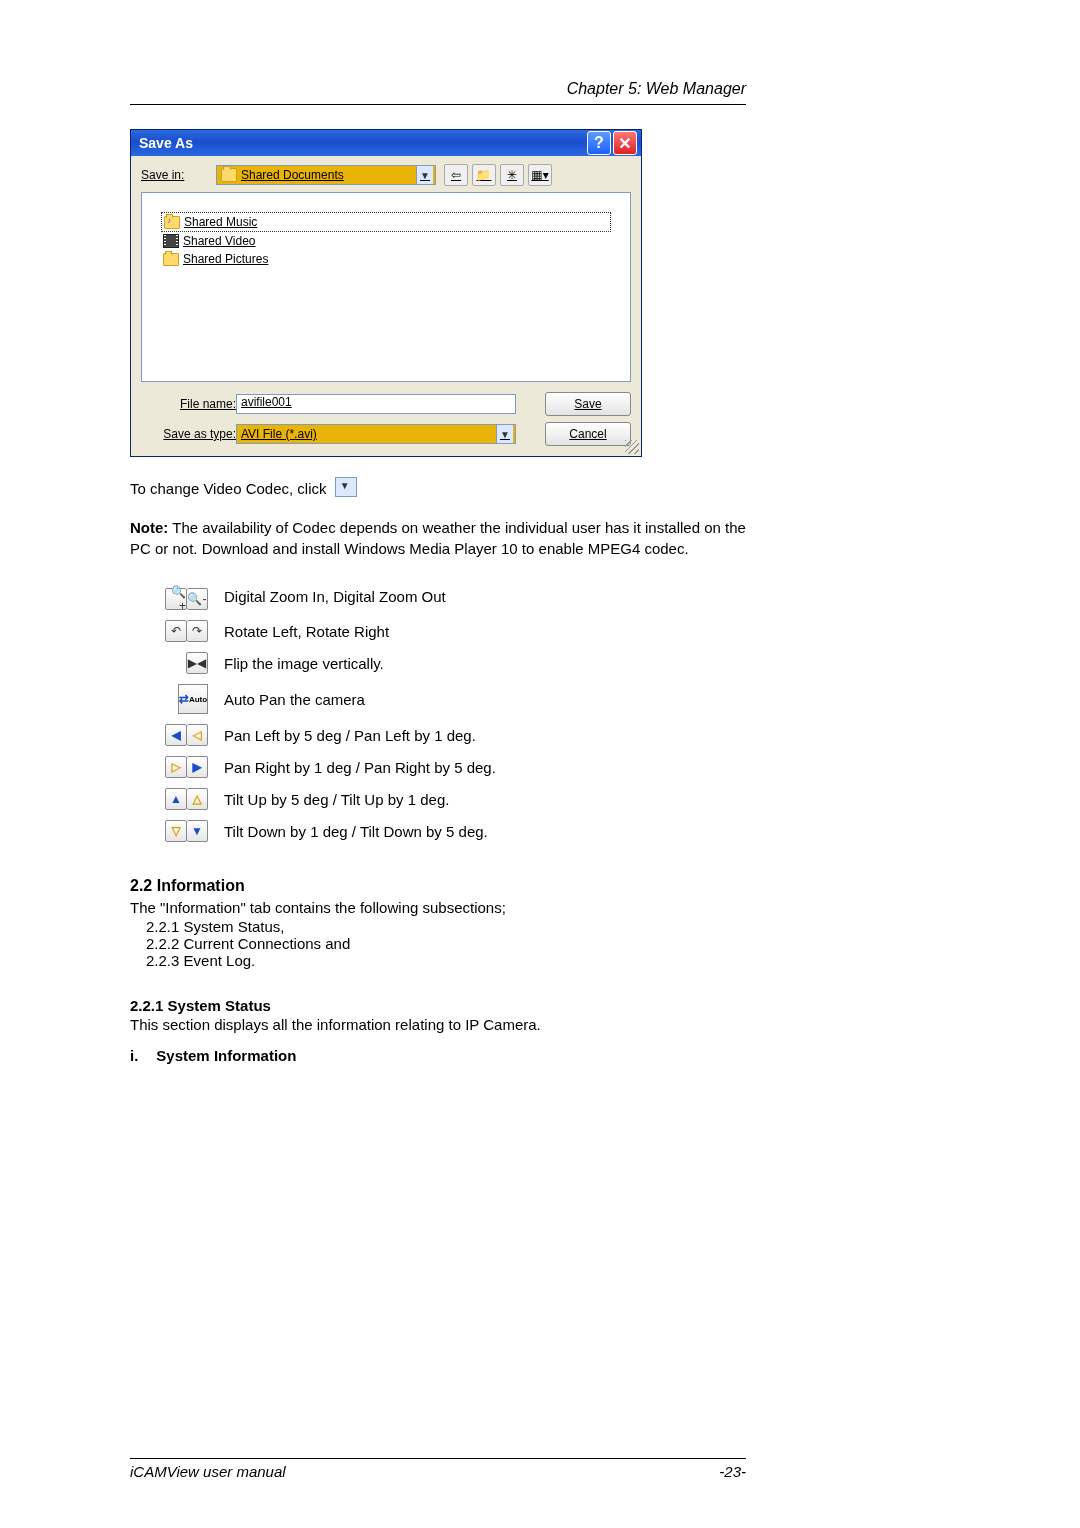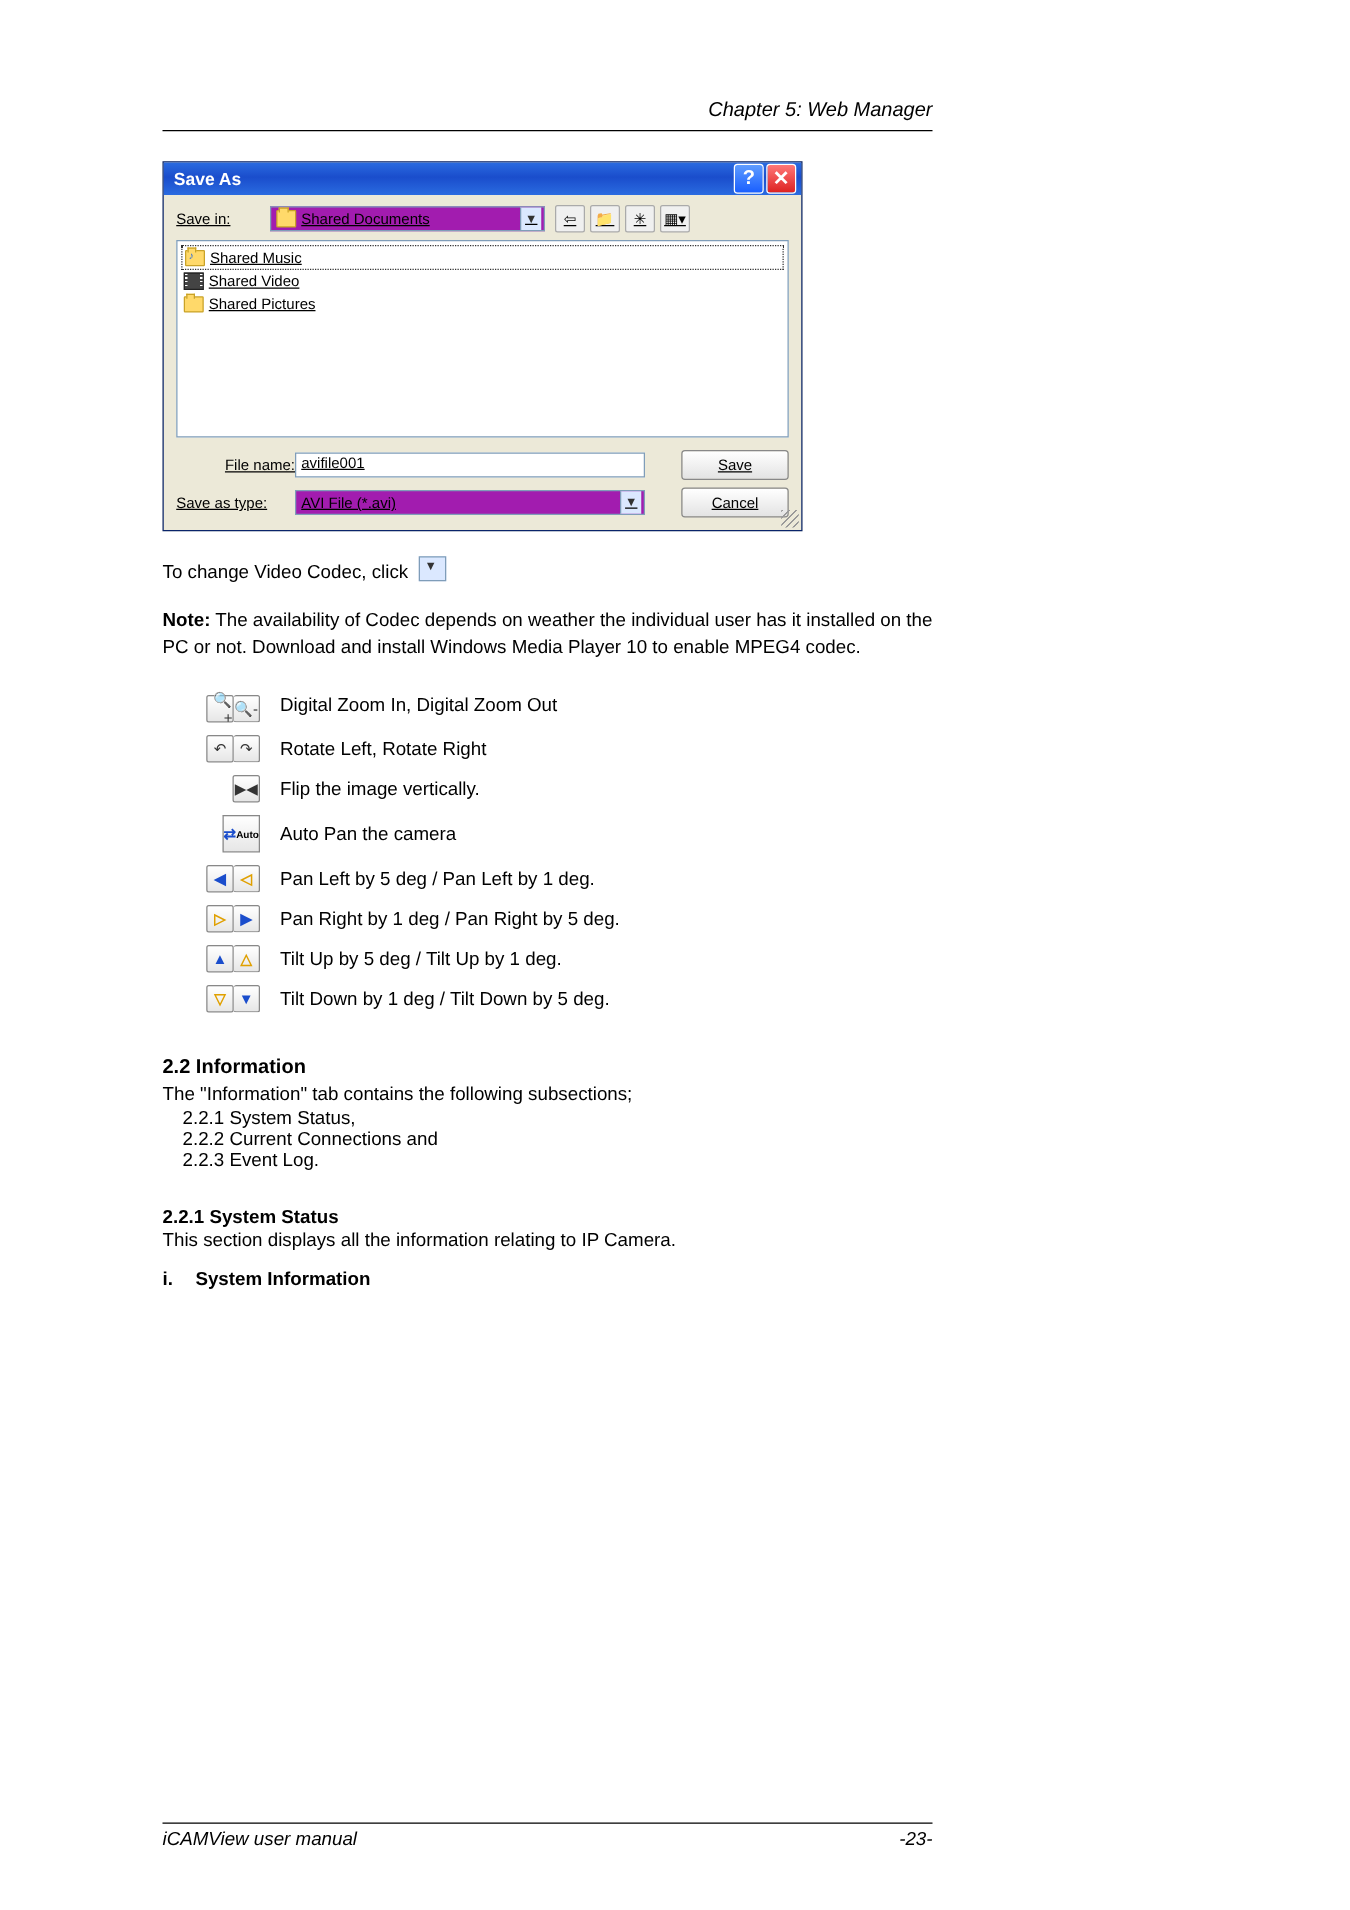--- a/index.html
+++ b/index.html
@@ -60,21 +60,21 @@
     font-size: 16px;
     font-family: Arial, sans-serif;
   }
   .tb-help { background: linear-gradient(#5e9cff,#1a5fff); color:#fff; }
   .tb-close { background: linear-gradient(#f77,#d22); color:#fff; }
   .dlg-body { padding: 8px 10px 10px 10px; text-decoration: underline; }
   .row { display: flex; align-items: center; margin-bottom: 6px; }
   .row label { width: 75px; }
   .combo {
     border: 1px solid #7f9db9;
-    background: #a21caf;
+    background: #eab308;
     height: 20px;
     display: inline-flex; align-items: center;
     padding: 0 2px 0 4px;
     box-sizing: border-box;
   }
   .combo .folder-ico {
     display:inline-block; width:14px; height:12px;
     background: #ffd96a; border:1px solid #c9a227; border-radius:1px;
     margin-right:4px; position:relative;
   }
@@ -92,21 +92,21 @@
   .nav-btn {
     width:22px; height:20px; border:1px solid #aaa;
     background:#f0f0f0; border-radius:2px;
     display:inline-flex; align-items:center; justify-content:center;
     font-size:12px;
   }
   .filepane {
     border: 1px solid #7f9db9;
     background:#fff;
     height: 150px;
-    padding: 3px;
+    padding: 19px;
     margin: 6px 0 10px 0;
   }
   .fp-item { display:flex; align-items:center; gap:4px; height:18px; font-size:12px; padding:0 2px; }
   .fp-item.selected { border:1px dotted #333; }
   .fp-folder {
     display:inline-block; width:14px; height:11px;
     background:#ffd96a; border:1px solid #c9a227; border-radius:1px; position:relative;
   }
   .fp-folder::before{ content:""; position:absolute; top:-3px; left:1px; width:5px; height:3px; background:#ffd96a; border:1px solid #c9a227; border-bottom:none;}
   .fp-folder.note::after{ content:"♪"; position:absolute; font-size:8px; left:2px; top:-1px; color:#2a6be0;}
@@ -221,21 +221,21 @@
 
       <div class="row">
         <label style="width:95px;text-align:right;">File name:</label>
         <div class="textbox" style="width:280px;">
           <span>avifile001</span>
         </div>
         <span style="flex:1"></span>
         <span class="winbtn">Save</span>
       </div>
       <div class="row" style="margin-bottom:0;">
-        <label style="width:95px;">Save as type:</label>
+        <label style="width:95px;text-align:right;">Save as type:</label>
         <div class="combo" style="width:280px;">
           <span>AVI File (*.avi)</span>
           <span class="dd">▼</span>
         </div>
         <span style="flex:1"></span>
         <span class="winbtn">Cancel</span>
       </div>
     </div>
     <div class="resize-grip"></div>
   </div>

